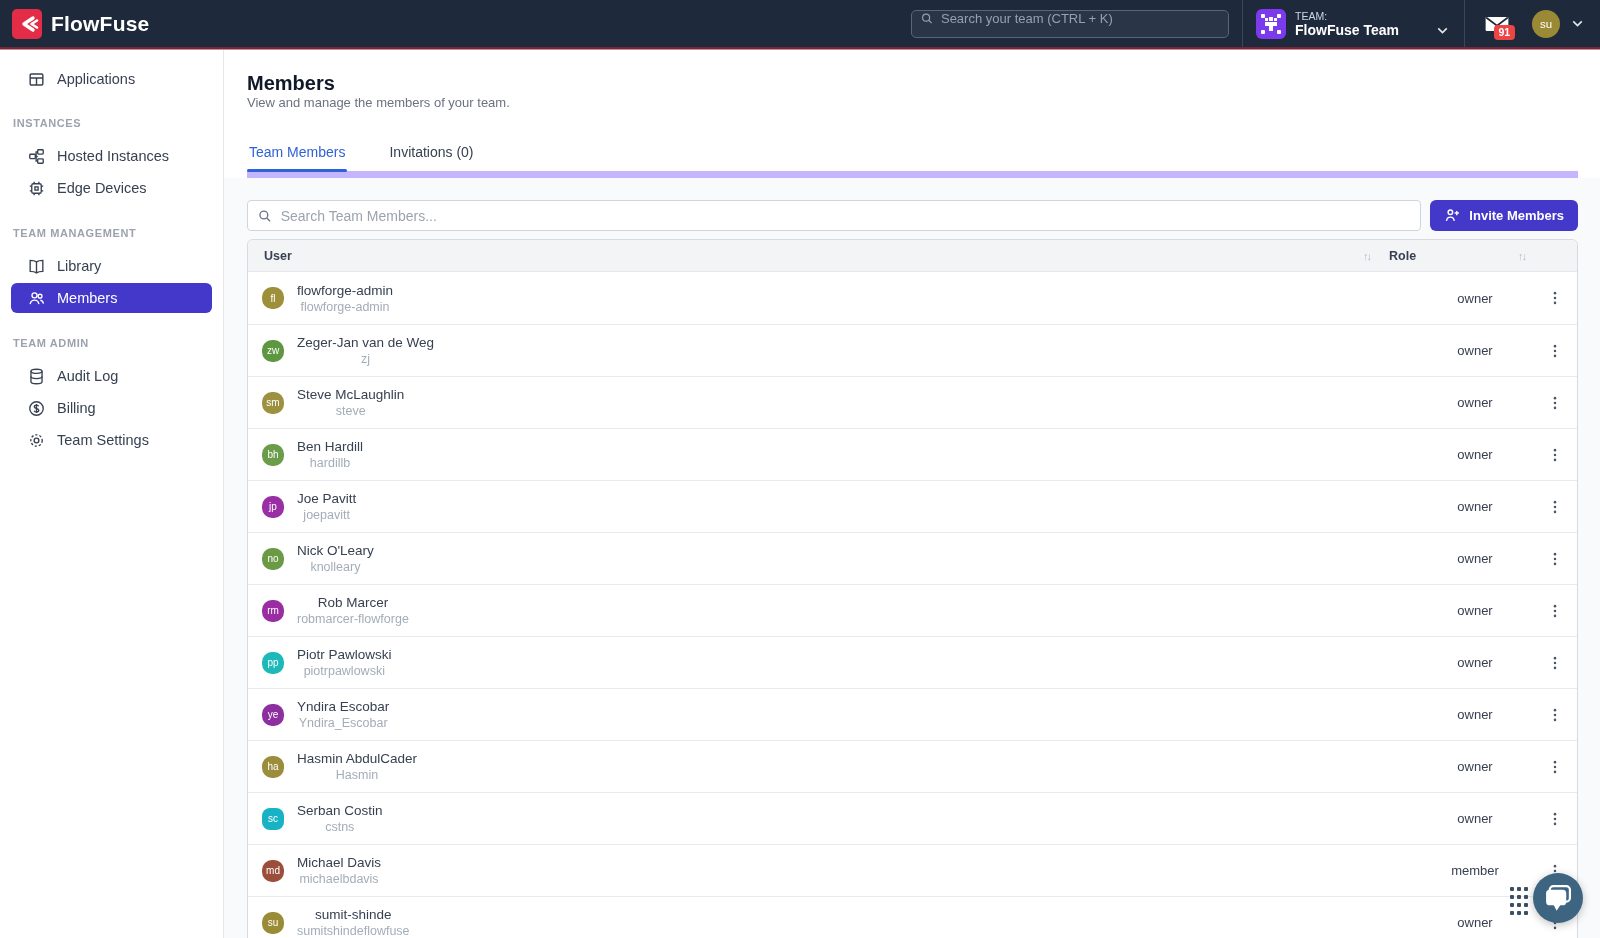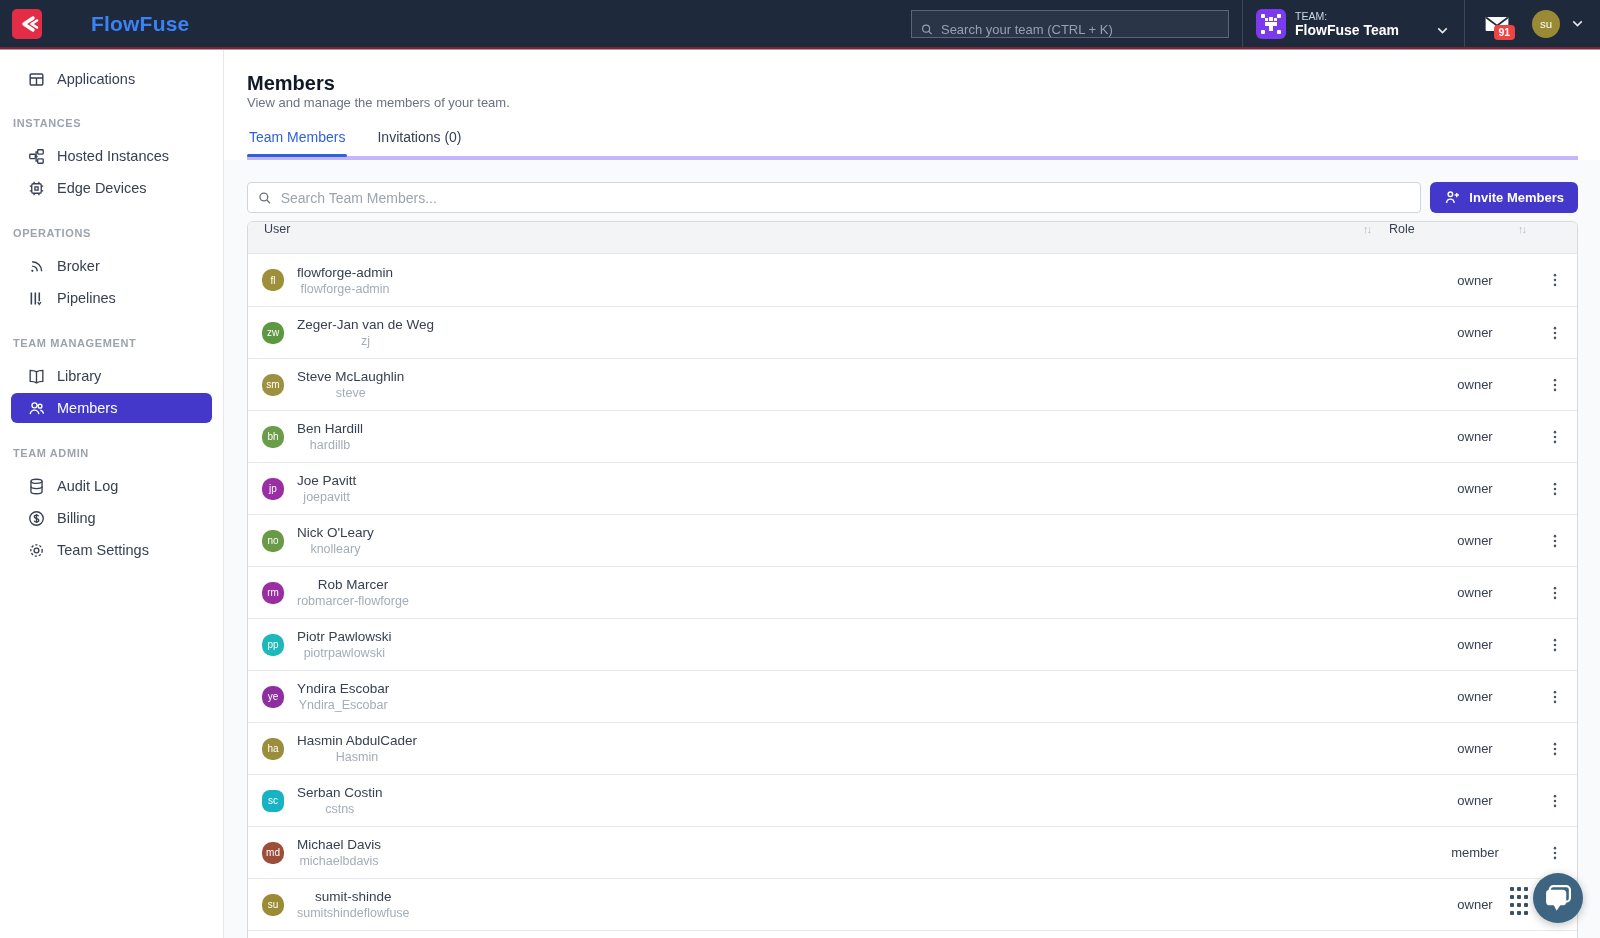--- a/index.html
+++ b/index.html
@@ -3,23 +3,23 @@
 <meta charset="utf-8">
 <style>
   * { margin:0; padding:0; box-sizing:border-box; }
   html,body { width:1600px; height:938px; overflow:hidden; background:#fff;
               font-family:"Liberation Sans", sans-serif; }
 
   
   .navbar { height:47px; background:#1e293b; display:flex; align-items:center; padding:0 14px 0 12px; }
   .nav-accent { height:3px; background:linear-gradient(#6e2a3a 0 66%, #d08a95 66% 100%); }
   .logo { display:flex; align-items:center; gap:9px; cursor:pointer; }
-  .logo-text { color:#3b82f6; font-size:21px; font-weight:700; letter-spacing:.2px;margin-left:40px; }
+  .logo-text { color:#ffffff; font-size:21px; font-weight:700; letter-spacing:.2px; }
   .nav-search { margin-left:auto; width:318px; height:28px; background:#2b3548; border:1px solid #5b6578;
-                border-radius:0; display:flex; align-items:flex-end; padding:0 8px; gap:7px; }
+                border-radius:5px; display:flex; align-items:flex-start; padding:0 8px; gap:7px; }
   .nav-search input { background:transparent; border:none; outline:none; color:#d1d5db; font-size:13px; width:100%;
                       font-family:"Liberation Sans", sans-serif; }
   .nav-search input::placeholder { color:#96a0af; }
   .nav-divider { width:1px; height:47px; background:#39465c; margin:0 13px; }
   .team-sel { display:flex; align-items:flex-end; gap:9px; cursor:pointer; }
   .team-meta { line-height:1.15; }
   .team-label { color:#cbd5e1; font-size:10.5px; }
   .team-name { color:#fff; font-size:14px; font-weight:700; }
   .chev { color:#e5e7eb; display:flex; }
   .team-chev { margin-left:26px; }
@@ -39,40 +39,40 @@
   .sb-item.active { background:#4338ca; color:#fff; margin:0 11px; padding-left:16px; border-radius:6px; }
   .sb-item.active .ic { color:#fff; }
   .sb-section-title { color:#9ca3af; font-size:11px; font-weight:700; letter-spacing:.6px; text-transform:uppercase;
                       padding:22px 0 10px 13px; }
   .sb-group .sb-item { margin-top:2px; margin-bottom:2px; }
 
   .main { flex:1; display:flex; flex-direction:column; }
   .page-head { padding:22px 22px 0 23px; background:#fff; }
   .page-title { font-size:20px; font-weight:700; color:#111827; }
   .page-sub { font-size:13px; color:#6b7280; }
-  .tabs { display:flex; gap:28px; margin-top:19px; border-bottom:4px solid #c4b5fd; padding:0; }
+  .tabs { display:flex; gap:40px; margin-top:34px; border-bottom:7px solid #c4b5fd; padding:0; }
   .tab { font-size:14px; color:#374151; padding:0 2px 11px 2px; cursor:pointer; position:relative; }
   .tab.active { color:#2f62d9; font-weight:500; }
   .tab.active::after { content:""; position:absolute; left:0; right:0; bottom:-1px; height:3px; background:#2f62d9; border-radius:2px; }
 
   .content { flex:1; background:#f9fafb; padding:22px 22px 0 23px; }
   .toolbar { display:flex; gap:9px; }
   .tm-search { flex:1; height:31px; background:#fff; border:1px solid #d1d5db; border-radius:4px;
                display:flex; align-items:center; gap:8px; padding:0 9px; }
   .tm-search input { border:none; outline:none; font-size:14px; color:#374151; width:100%;
                      font-family:"Liberation Sans", sans-serif; }
   .tm-search input::placeholder { color:#9ca3af; }
   .invite-btn { height:31px; background:#4338ca; color:#fff; border:none; border-radius:6px; font-size:13px;
                 font-weight:700; display:flex; align-items:center; gap:8px; padding:0 14px; cursor:pointer;
                 font-family:"Liberation Sans", sans-serif; }
 
   
   .member-table { margin-top:8px; background:#fff; border:1px solid #d7dbe0; border-radius:6px 6px 0 0; }
-  .t-head { display:flex; align-items:flex-start; height:32px; background:#f3f4f6; border-bottom:1px solid #e5e7eb;
-            border-radius:6px 6px 0 0; font-size:12.5px; font-weight:400; color:#374151; }
+  .t-head { display:flex; align-items:center; height:32px; background:#f3f4f6; border-bottom:1px solid #e5e7eb;
+            border-radius:6px 6px 0 0; font-size:12.5px; font-weight:700; color:#374151; }
   .col-user { flex:1; display:flex; align-items:center; padding:0 2px 0 16px; }
   .col-role { width:161px; display:flex; align-items:center; padding:0 8px 0 17px; }
   .col-menu { width:44px; }
   .sort-ic { margin-left:auto; color:#b6bcc6; font-size:11px; letter-spacing:-2px; cursor:pointer; }
   .t-row { display:flex; align-items:center; height:52px; border-top:1px solid #e8eaed;text-align:center; }
   .t-row:first-child { border-top:none; }
   .cell-user { flex:1; display:flex; align-items:center; gap:13px; padding-left:14px; }
   .avatar { width:22px; height:22px; border-radius:45%; color:#fff; font-size:10px;
             display:flex; align-items:center; justify-content:center; flex-shrink:0; }
   .m-name { font-size:13.5px; color:#374151; }
@@ -288,41 +288,20 @@
       <span class="ic-wrap ic">
               <svg class="ic" width="19" height="19">
                 <use href="#i-edge-devices-icon"></use>
               </svg>
             </span>
       <span class="sb-label">Edge Devices</span>
     </div>
         </div>
     </div>
       <div class="sb-group">
-      <div class="sb-section-title">OPERATIONS</div>
-      <div class="sb-items">
-          <div class="sb-item">
-      <span class="ic-wrap ic">
-              <svg class="ic" width="19" height="19">
-                <use href="#i-broker-icon"></use>
-              </svg>
-            </span>
-      <span class="sb-label">Broker</span>
-    </div>
-          <div class="sb-item">
-      <span class="ic-wrap ic">
-              <svg class="ic" width="19" height="19">
-                <use href="#i-pipelines-icon"></use>
-              </svg>
-            </span>
-      <span class="sb-label">Pipelines</span>
-    </div>
-        </div>
-    </div>
-      <div class="sb-group">
       <div class="sb-section-title">TEAM MANAGEMENT</div>
       <div class="sb-items">
           <div class="sb-item">
       <span class="ic-wrap ic">
               <svg class="ic" width="19" height="19">
                 <use href="#i-library-icon"></use>
               </svg>
             </span>
       <span class="sb-label">Library</span>
     </div>

